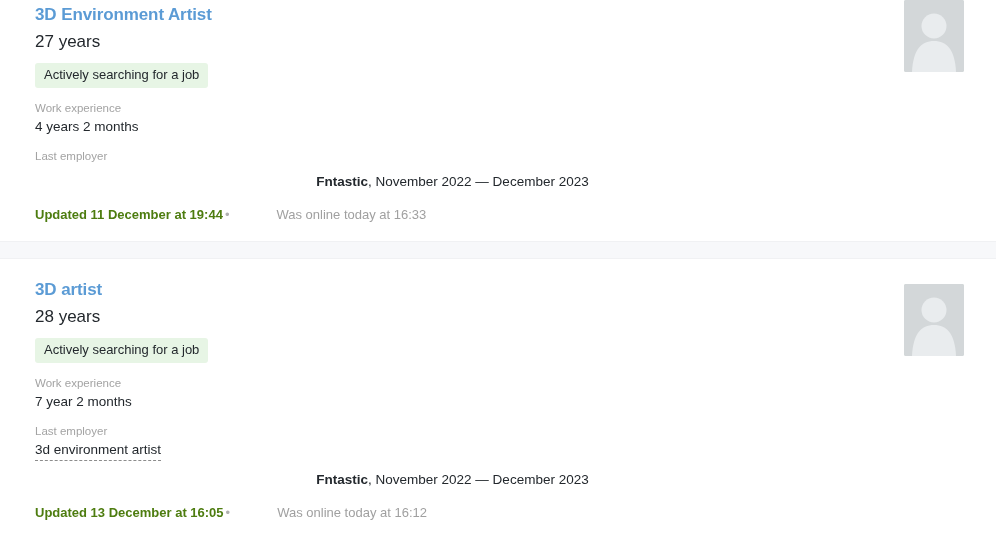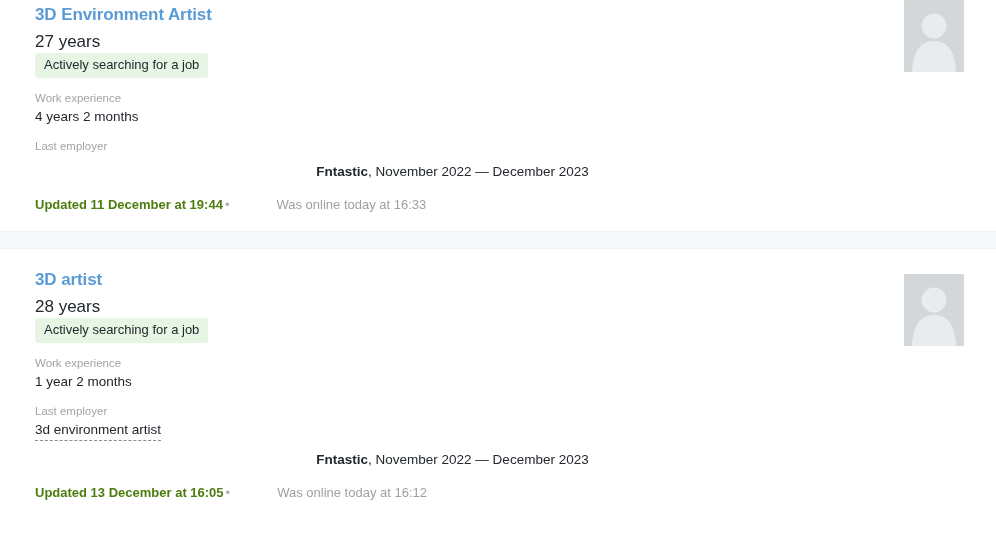--- a/index.html
+++ b/index.html
@@ -47,21 +47,21 @@
 
   .resume-age {
     font-size: 17px;
     line-height: 17px;
     color: #23282d;
     margin-top: 7px;
   }
 
   .status-badge {
     display: inline-block;
-    margin-top: 3px;
+    margin-top: 13px;
     padding: 4px 9px 5px 9px;
     background: #e7f5e5;
     border-radius: 3px;
     font-size: 13px;
     line-height: 16px;
     color: #23282d;
     white-space: nowrap;
   }
 
   .field-block {
@@ -202,21 +202,21 @@
     <div class="card-body">
 
       <a class="resume-title" href="#">3D artist</a>
 
       <div class="resume-age">28 years</div>
 
       <div class="status-badge">Actively searching for a job</div>
 
       <div class="field-block">
         <div class="field-label">Work experience</div>
-        <div class="field-value">1 year 2 months</div>
+        <div class="field-value">7 year 2 months</div>
       </div>
 
       <div class="field-block">
         <div class="field-label">Last employer</div>
         <div class="field-value">
           <span class="dotted-link">3d environment artist</span>
         </div>
       </div>
 
       <div class="employer-line">

